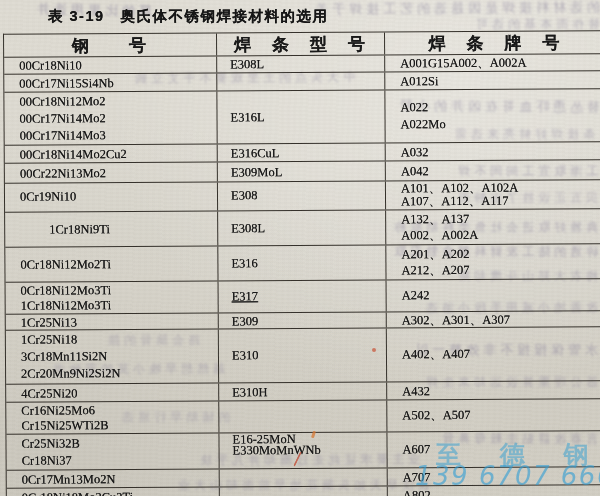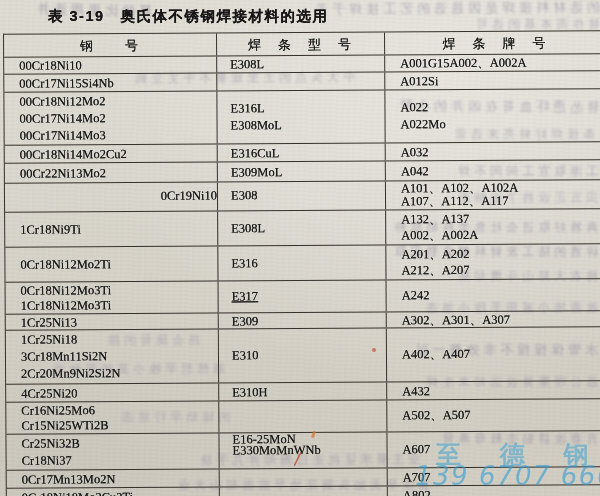--- a/index.html
+++ b/index.html
@@ -39,21 +39,21 @@
   .c1{width:212px;padding-left:15px;}
   .c2{width:169px;padding-left:13px;border-left:1.5px solid #35312b;border-right:1.5px solid #35312b;}
   .c3{flex:1;padding-left:15px;}
   .line{
     font-size:12.5px;color:#191919;white-space:nowrap;
     text-shadow:0 0 .5px rgba(20,20,20,.85);
   }
   .hdr{height:23px;}
   .hdr .cell{align-items:center;padding-left:0;}
   .hdr .line{
-    font-family:"DejaVu Sans",sans-serif;font-weight:normal;font-size:13px;
+    font-family:"DejaVu Sans",sans-serif;font-weight:bold;font-size:17px;
     letter-spacing:2px;line-height:23px;
   }
   .wm{position:absolute;font-family:"DejaVu Sans",sans-serif;pointer-events:none;z-index:6;white-space:nowrap;}
   .wm-co{left:436px;top:438px;font-size:25px;font-weight:bold;letter-spacing:15px;color:rgba(62,163,208,.55);}
   .wm-ph{left:415px;top:461px;font-size:26px;font-style:italic;letter-spacing:1.5px;color:rgba(52,158,212,.62);}
   .redmark{position:absolute;pointer-events:none;z-index:5;}
   .rm1{left:296px;top:453px;width:9px;height:16px;border-left:2px solid rgba(193,62,38,.7);transform:rotate(26deg);border-radius:2px;}
   .rm2{left:372px;top:348px;width:4px;height:4px;background:rgba(198,70,42,.65);border-radius:50%;}
   .rm3{left:312px;top:431px;width:3px;height:7px;background:rgba(214,120,52,.75);transform:rotate(18deg);border-radius:1px;}
 </style>
@@ -121,21 +121,20 @@
         </div>
       </div>
       <div class="trow" style="height: 53px;">
         <div class="cell c1">
           <div class="line" style="line-height: 17px;">00Cr18Ni12Mo2</div>
           <div class="line" style="line-height: 17px;">00Cr17Ni14Mo2</div>
           <div class="line" style="line-height: 17px;">00Cr17Ni14Mo3</div>
         </div>
         <div class="cell c2">
           <div class="line" style="line-height: 17px;">E316L</div>
-          <div class="line" style="line-height: 17px;">E308MoL</div>
         </div>
         <div class="cell c3">
           <div class="line" style="line-height: 17px;">A022</div>
           <div class="line" style="line-height: 17px;">A022Mo</div>
         </div>
       </div>
       <div class="trow" style="height: 18px;">
         <div class="cell c1">
           <div class="line" style="line-height: 16px;">00Cr18Ni14Mo2Cu2</div>
         </div>
@@ -152,33 +151,33 @@
         </div>
         <div class="cell c2">
           <div class="line" style="line-height: 18px;">E309MoL</div>
         </div>
         <div class="cell c3">
           <div class="line" style="line-height: 18px;">A042</div>
         </div>
       </div>
       <div class="trow" style="height: 29px;">
         <div class="cell c1">
-          <div class="line" style="line-height: 13.5px; text-align: right;">0Cr19Ni10</div>
+          <div class="line" style="line-height: 13.5px;">0Cr19Ni10</div>
         </div>
         <div class="cell c2">
           <div class="line" style="line-height: 13.5px;">E308</div>
         </div>
         <div class="cell c3">
           <div class="line" style="line-height: 13.5px;">A101、A102、A102A</div>
           <div class="line" style="line-height: 13.5px;">A107、A112、A117</div>
         </div>
       </div>
       <div class="trow" style="height: 35px;">
         <div class="cell c1">
-          <div class="line" style="line-height: 16.5px;">1Cr18Ni9Ti</div>
+          <div class="line" style="line-height: 16.5px; margin-left: 29px;">1Cr18Ni9Ti</div>
         </div>
         <div class="cell c2">
           <div class="line" style="line-height: 16.5px;">E308L</div>
         </div>
         <div class="cell c3">
           <div class="line" style="line-height: 16.5px;">A132、A137</div>
           <div class="line" style="line-height: 16.5px;">A002、A002A</div>
         </div>
       </div>
       <div class="trow" style="height: 35px;">

